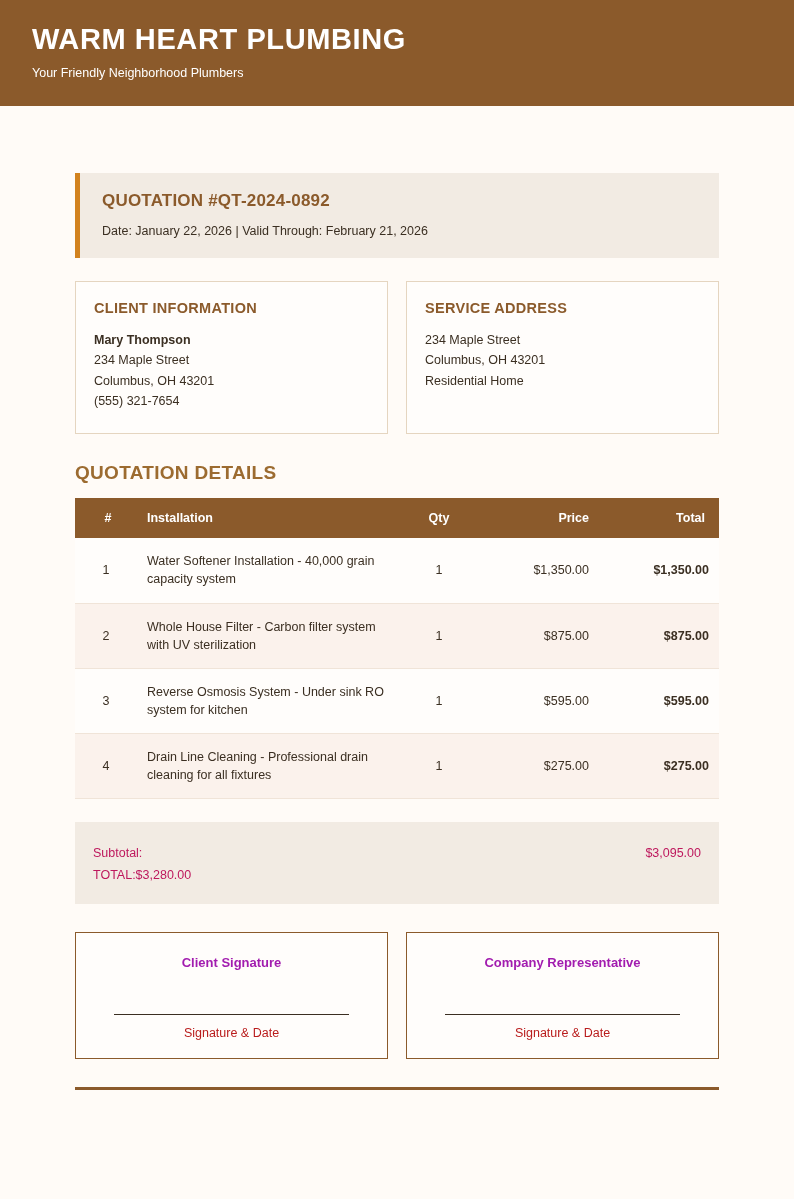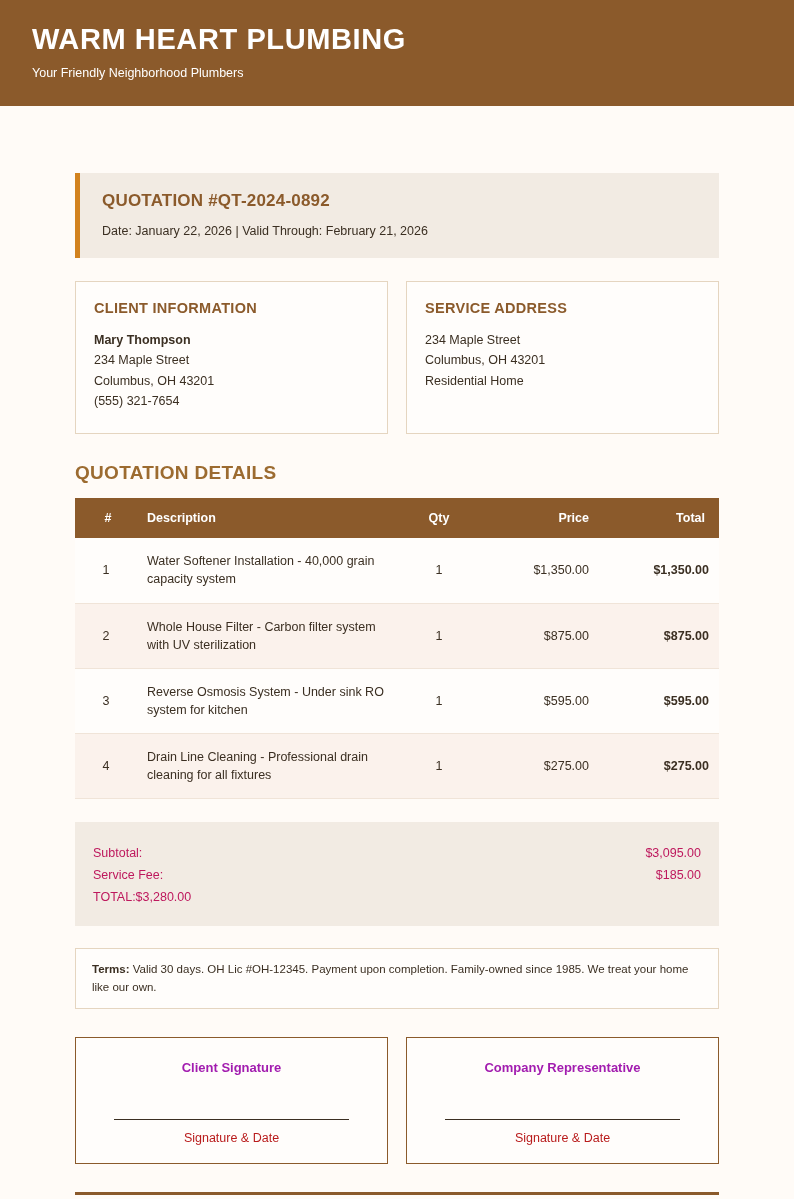--- a/index.html
+++ b/index.html
@@ -241,21 +241,21 @@
     </div>
 
   </section>
 
   <h2 class="section-heading">QUOTATION DETAILS</h2>
 
   <table class="items">
     <thead>
       <tr>
         <th class="c-num">#</th>
-        <th class="c-desc">Description</th>
+        <th class="c-desc">Installation</th>
         <th class="c-qty">Qty</th>
         <th class="c-price">Price</th>
         <th class="c-total">Total</th>
       </tr>
     </thead>
     <tbody id="items-body">
         <tr>
           <td class="c-num">1</td>
           <td class="c-desc">Water Softener Installation - 40,000 grain capacity system</td>
           <td class="c-qty">1</td>
@@ -284,31 +284,23 @@
           <td class="c-total">$275.00</td>
         </tr>
       </tbody>
   </table>
 
   <section class="totals-box">
     <div class="totals-line">
       <span class="t-label">Subtotal:</span>
       <span class="t-value">$3,095.00</span>
     </div>
-    <div class="totals-line">
-      <span class="t-label">Service Fee:</span>
-      <span class="t-value">$185.00</span>
-    </div>
     <div class="totals-final">TOTAL:$3,280.00</div>
   </section>
 
-  <section class="terms-box">
-    <span class="terms-label">Terms:</span>
-    <span>Valid 30 days. OH Lic #OH-12345. Payment upon completion. Family-owned since 1985. We treat your home like our own.</span>
-  </section>
 
   <section class="sign-row">
 
     <div class="sign-box">
       <div class="sign-title">Client Signature</div>
       <div class="sign-rule"></div>
       <div class="sign-caption">Signature &amp; Date</div>
     </div>
 
     <div class="sign-box">

